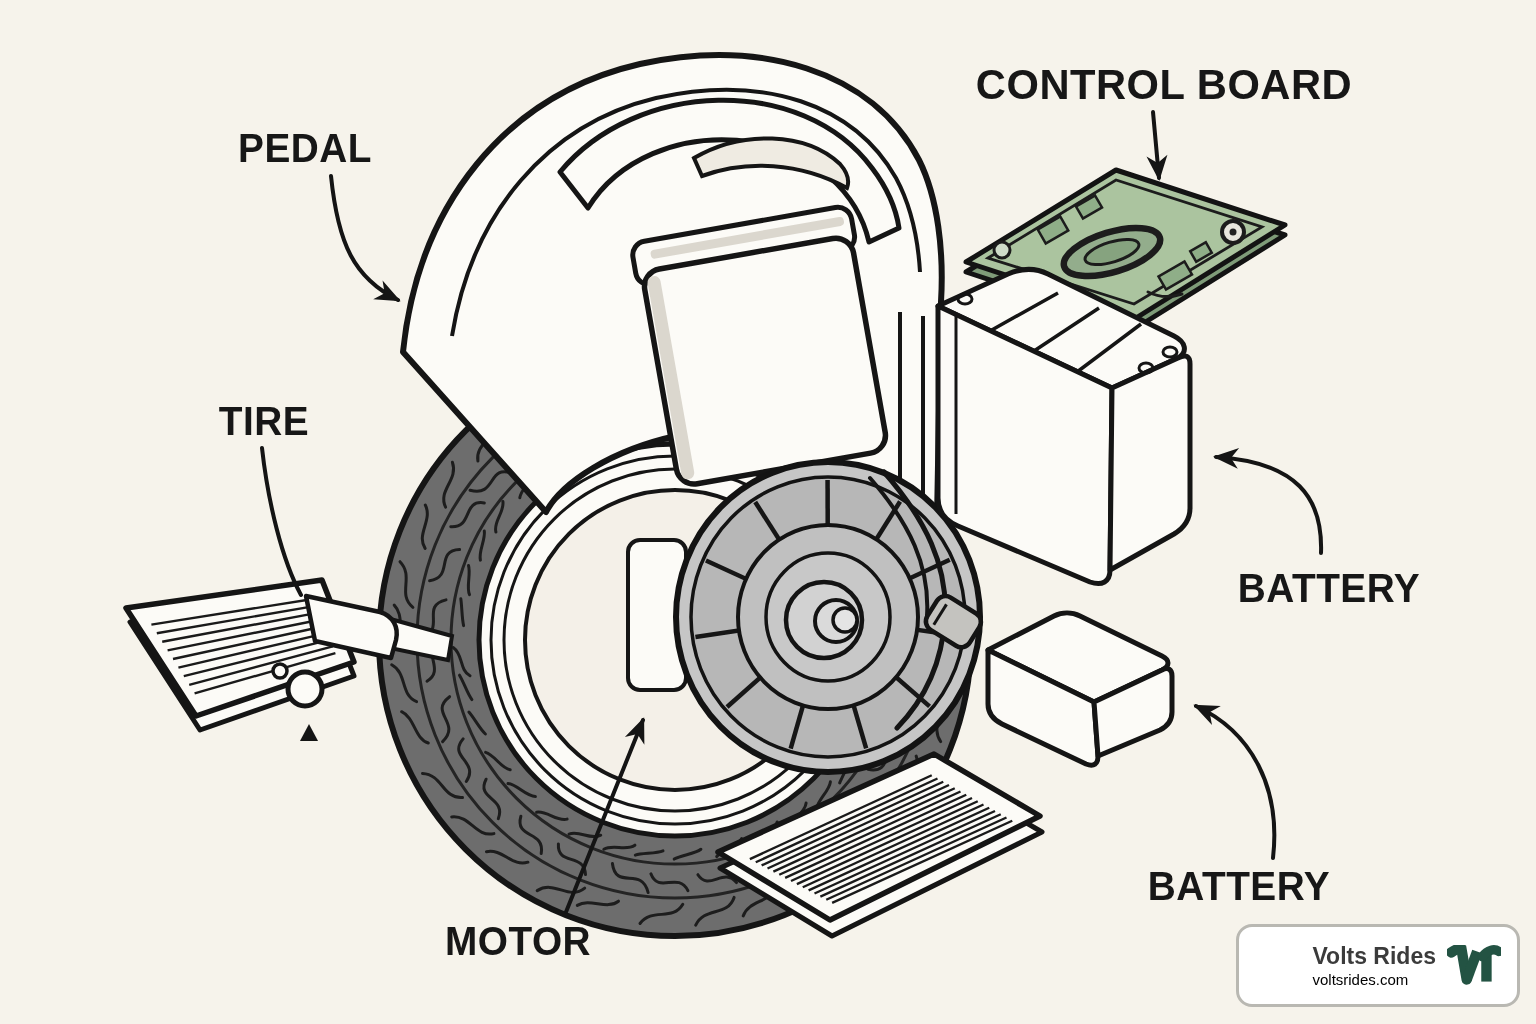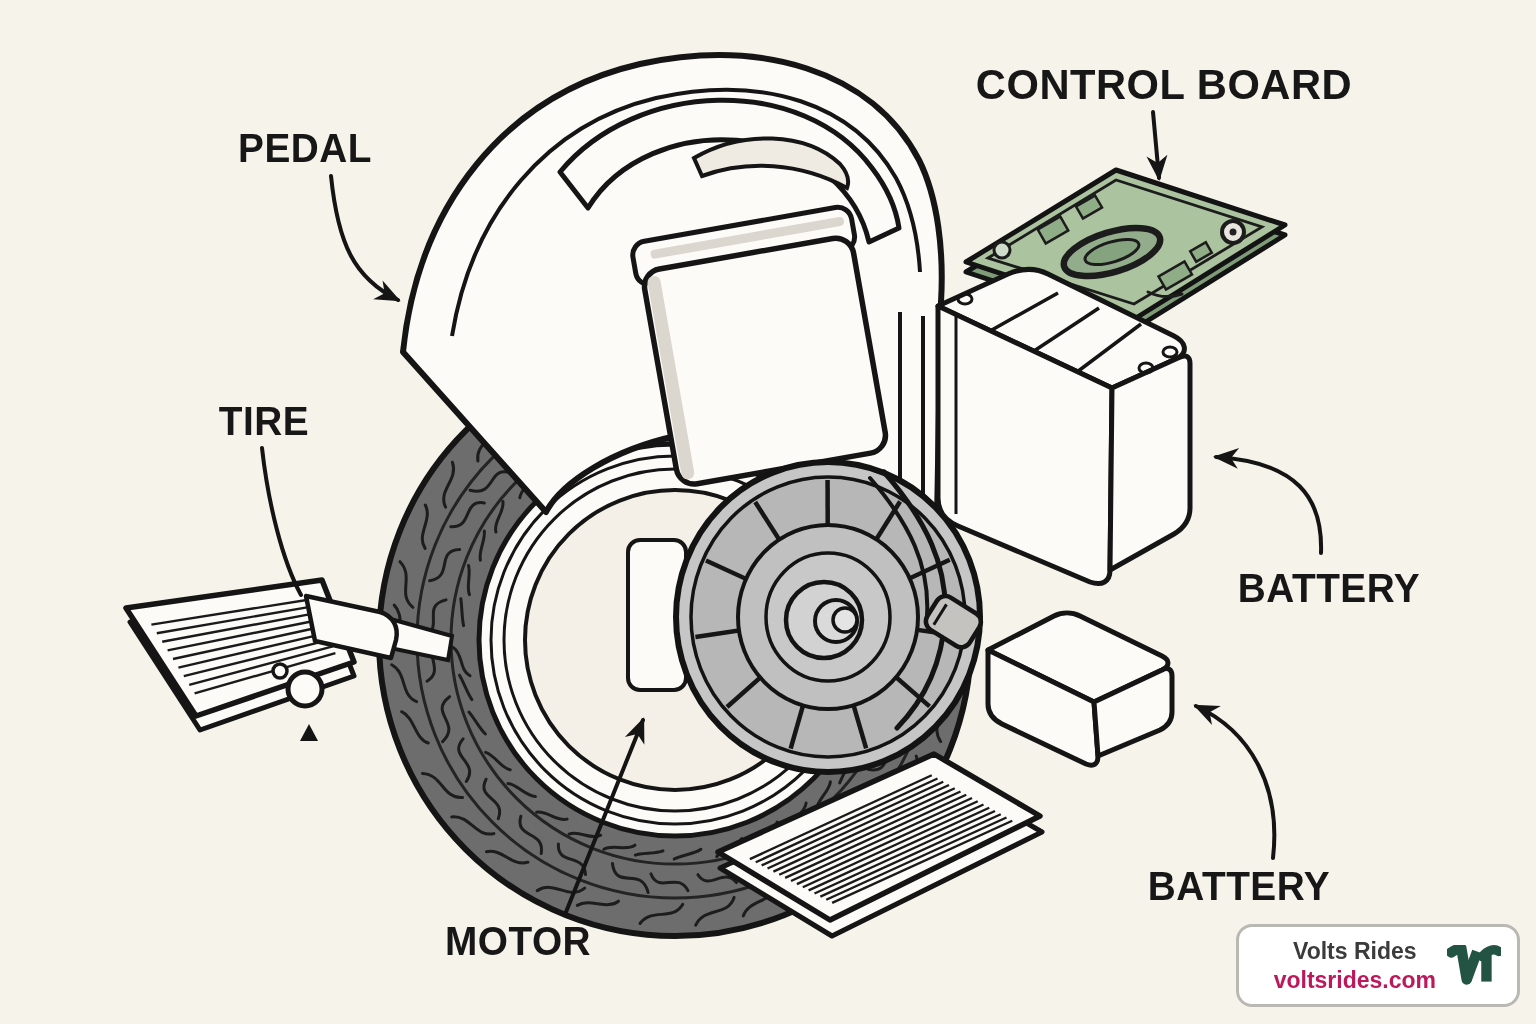--- a/index.html
+++ b/index.html
@@ -7,23 +7,23 @@
          font-family:"Liberation Sans",sans-serif;background:#f6f3eb;}
   svg.scene{position:absolute;left:0;top:0;}
   .lbl{position:absolute;transform:translate(-50%,-50%) scaleX(.97);
        font:700 40px "Liberation Sans",sans-serif;color:#171717;
        white-space:nowrap;letter-spacing:.5px;}
   .lbl-cb{font-size:43px;}
   .brandbox{position:absolute;left:1236px;top:924px;width:284px;height:83px;
        background:#ffffff;border:3px solid #b9b8b2;border-radius:16px;
        box-sizing:border-box;display:flex;align-items:center;
        justify-content:flex-end;gap:11px;padding:0 16px;}
-  .brandtext{text-align:center;line-height:1.25;}
+  .brandtext{text-align:left;line-height:1.25;}
   .brandname{font-weight:700;font-size:23px;color:#3b3b3b;}
-  .brandsite{font-size:23px;color:#be185d;font-weight:bold;}
+  .brandsite{font-size:15px;color:#000000;}
   .logo{width:54px;height:42px;flex:0 0 auto;}
 </style>
 </head>
 <body>
 
 <div class="stage">
 
 <svg class="scene" width="1536" height="1024" viewBox="0 0 1536 1024">
   <defs>
     <marker id="ah" viewBox="0 0 20 20" refX="16" refY="10" markerWidth="7.5" markerHeight="7.5" orient="auto-start-reverse" markerUnits="strokeWidth">

